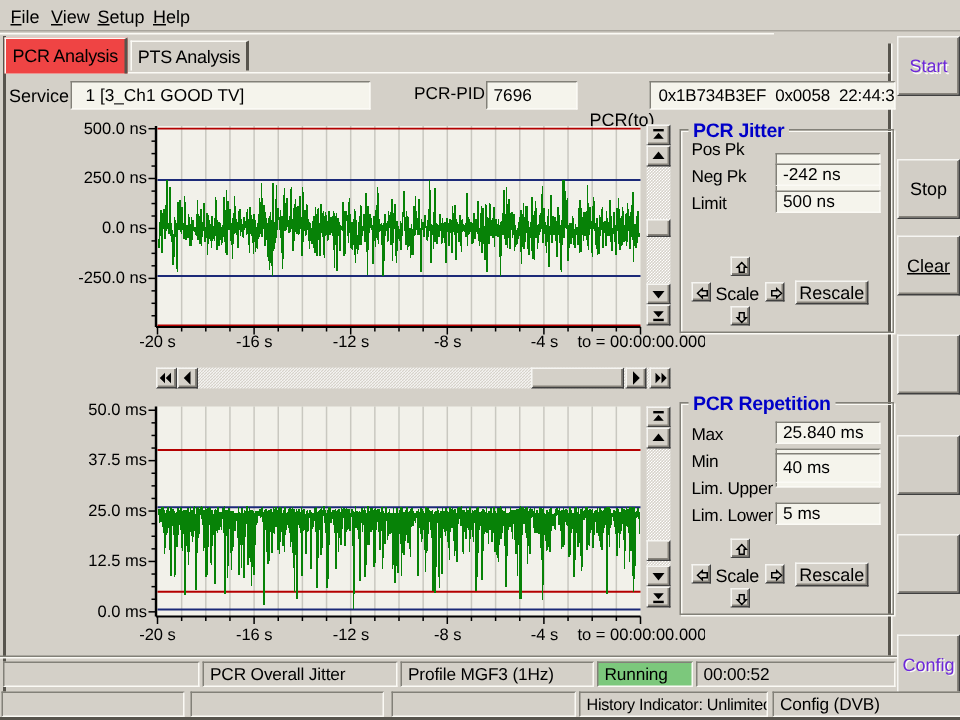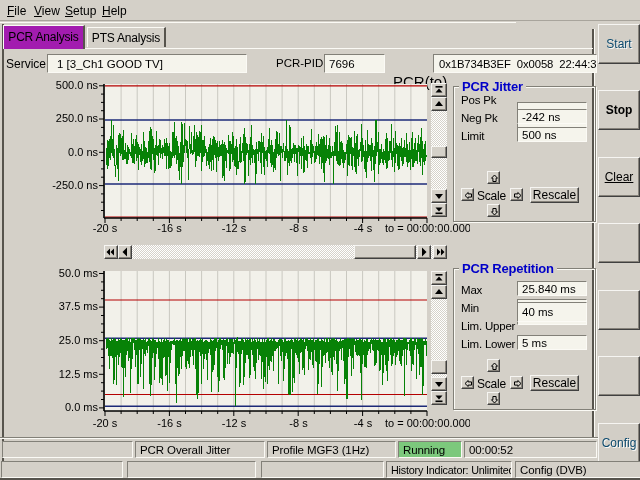--- a/index.html
+++ b/index.html
@@ -1,19 +1,19 @@
 <!DOCTYPE html>
 <html><head><meta charset="utf-8"><style>
 *{margin:0;padding:0;box-sizing:border-box}
 html,body{width:640px;height:480px;overflow:hidden}
 body{font-family:"Liberation Sans",sans-serif;background:#d4d0c8;position:relative;font-size:12px;color:#000}
 .abs{position:absolute}
 .btn3{position:absolute;background:#d4d0c8;border-top:1px solid #f6f5f2;border-left:1px solid #f6f5f2;border-right:1px solid #404040;border-bottom:1px solid #404040;box-shadow:inset -1px -1px 0 #87837b}
 .bigbtn{position:absolute;left:598px;width:42px;height:40px;background:#d2cec6;border-top:1px solid #f6f5f2;border-left:1px solid #f6f5f2;border-right:1px solid #404040;border-bottom:1px solid #404040;box-shadow:inset -1px -1px 0 #87837b;text-align:center;line-height:38px;font-size:12px}
-.dis{color:#0c4a6e;text-shadow:1px 1px 0 #fbfaf7}
+.dis{color:#6d28d9;text-shadow:1px 1px 0 #fbfaf7}
 .field{position:absolute;background:#f5f4ec;border-top:1px solid #828078;border-left:1px solid #828078;border-right:1px solid #fbfaf5;border-bottom:1px solid #fbfaf5;font-size:11.5px;padding-left:4px;display:flex;align-items:center;white-space:nowrap}
 .sbtrack{position:absolute;background-image:linear-gradient(45deg,#fff 25%,transparent 25%,transparent 75%,#fff 75%),linear-gradient(45deg,#fff 25%,#d6d2ca 25%,#d6d2ca 75%,#fff 75%);background-size:2px 2px;background-position:0 0,1px 1px}
 .sbv svg{display:block;margin:0 auto}
 .cell{position:absolute;height:17px;background:#d4d0c8;border-top:1px solid #828078;border-left:1px solid #828078;border-right:1px solid #fbfaf5;border-bottom:1px solid #fbfaf5;font-size:11.5px;letter-spacing:-0.1px;padding-left:4px;display:flex;align-items:center;white-space:nowrap;overflow:hidden}
 .gb{position:absolute;border:1px solid #828078;box-shadow:1px 1px 0 #fbfaf5, inset 1px 1px 0 #fbfaf5}
 .gtitle{position:absolute;background:#d4d0c8;color:#0000c8;font-weight:bold;font-size:13px;padding:0 3px;white-space:nowrap;letter-spacing:-0.2px}
 .glabel{position:absolute;font-size:11.5px;white-space:nowrap;letter-spacing:-0.2px}
 </style></head><body>
 
 <div class="abs" style="left:0;top:0;width:516px;height:23px;border-bottom:1px solid #fbfaf5">
@@ -24,32 +24,32 @@
 </div>
 
 <div class="abs" style="left:0;top:20px;width:640px;height:1px;background:#a8a49c"></div>
 
 <div class="abs" style="left:2px;top:24px;width:2px;height:454px;background:#57544d"></div>
 
 <div class="abs" style="left:592px;top:29px;width:2px;height:408px;background:#57544d"></div>
 <div class="abs" style="left:594px;top:29px;width:1px;height:408px;background:#fbfaf5"></div>
 
 <div class="abs" style="left:4px;top:48px;width:589px;height:1px;background:#fbfaf5"></div>
-<div class="abs" style="left:3px;top:25px;width:82px;height:24px;background:#a21caf;border-top:1px solid #fbfaf5;border-left:1px solid #fbfaf5;border-right:2px solid #57544d;text-align:center;line-height:23px;font-size:12px;letter-spacing:-0.2px">PCR Analysis</div>
+<div class="abs" style="left:3px;top:25px;width:82px;height:24px;background:#ef4444;border-top:1px solid #fbfaf5;border-left:1px solid #fbfaf5;border-right:2px solid #57544d;text-align:center;line-height:23px;font-size:12px;letter-spacing:-0.2px">PCR Analysis</div>
 <div class="abs" style="left:87px;top:27px;width:79px;height:20px;background:#d4d0c8;border-top:1px solid #fbfaf5;border-left:1px solid #fbfaf5;border-right:2px solid #57544d;text-align:center;line-height:20px;font-size:12px;letter-spacing:-0.2px">PTS Analysis</div>
 
 <div class="abs" style="left:6px;top:57px">Service</div>
 <div class="field" style="left:47px;top:54px;width:200px;height:19px;padding-left:9px">1 [3_Ch1 GOOD TV]</div>
 <div class="abs" style="left:276px;top:57px;font-size:11.5px">PCR-PID</div>
 <div class="field" style="left:324px;top:54px;width:61px;height:19px">7696</div>
-<div class="abs" style="left:393px;top:73px;font-size:15px">PCR(to)</div>
+<div class="abs" style="left:393px;top:73px;font-size:12px">PCR(to)</div>
 <div class="field" style="left:433px;top:54px;width:164px;height:19px;padding-left:5px;font-size:11.3px;letter-spacing:-0.1px">0x1B734B3EF&nbsp;&nbsp;0x0058&nbsp;&nbsp;22:44:3</div>
 
 <div class="bigbtn dis" style="top:24px;">Start</div>
-<div class="bigbtn" style="top:90px;font-weight:bold;">Stop</div>
+<div class="bigbtn" style="top:106px;font-weight:normal;">Stop</div>
 <div class="bigbtn" style="top:157px;text-decoration:underline;">Clear</div>
 <div class="bigbtn" style="top:223px;"></div>
 <div class="bigbtn" style="top:290px;"></div>
 <div class="bigbtn" style="top:356px;"></div>
 <div class="bigbtn dis" style="top:423px;text-align:center;">Config</div>
 
 <svg class="abs" style="left:0;top:78px" width="470" height="162" viewBox="0 78 470 162">
 <rect x="105" y="84" width="322" height="134" fill="#f2f1ea"></rect>
 <line x1="121.1" y1="84" x2="121.1" y2="218" stroke="#c9c8c0" stroke-width="1"></line>
     <line x1="137.2" y1="84" x2="137.2" y2="218" stroke="#c9c8c0" stroke-width="1"></line>

